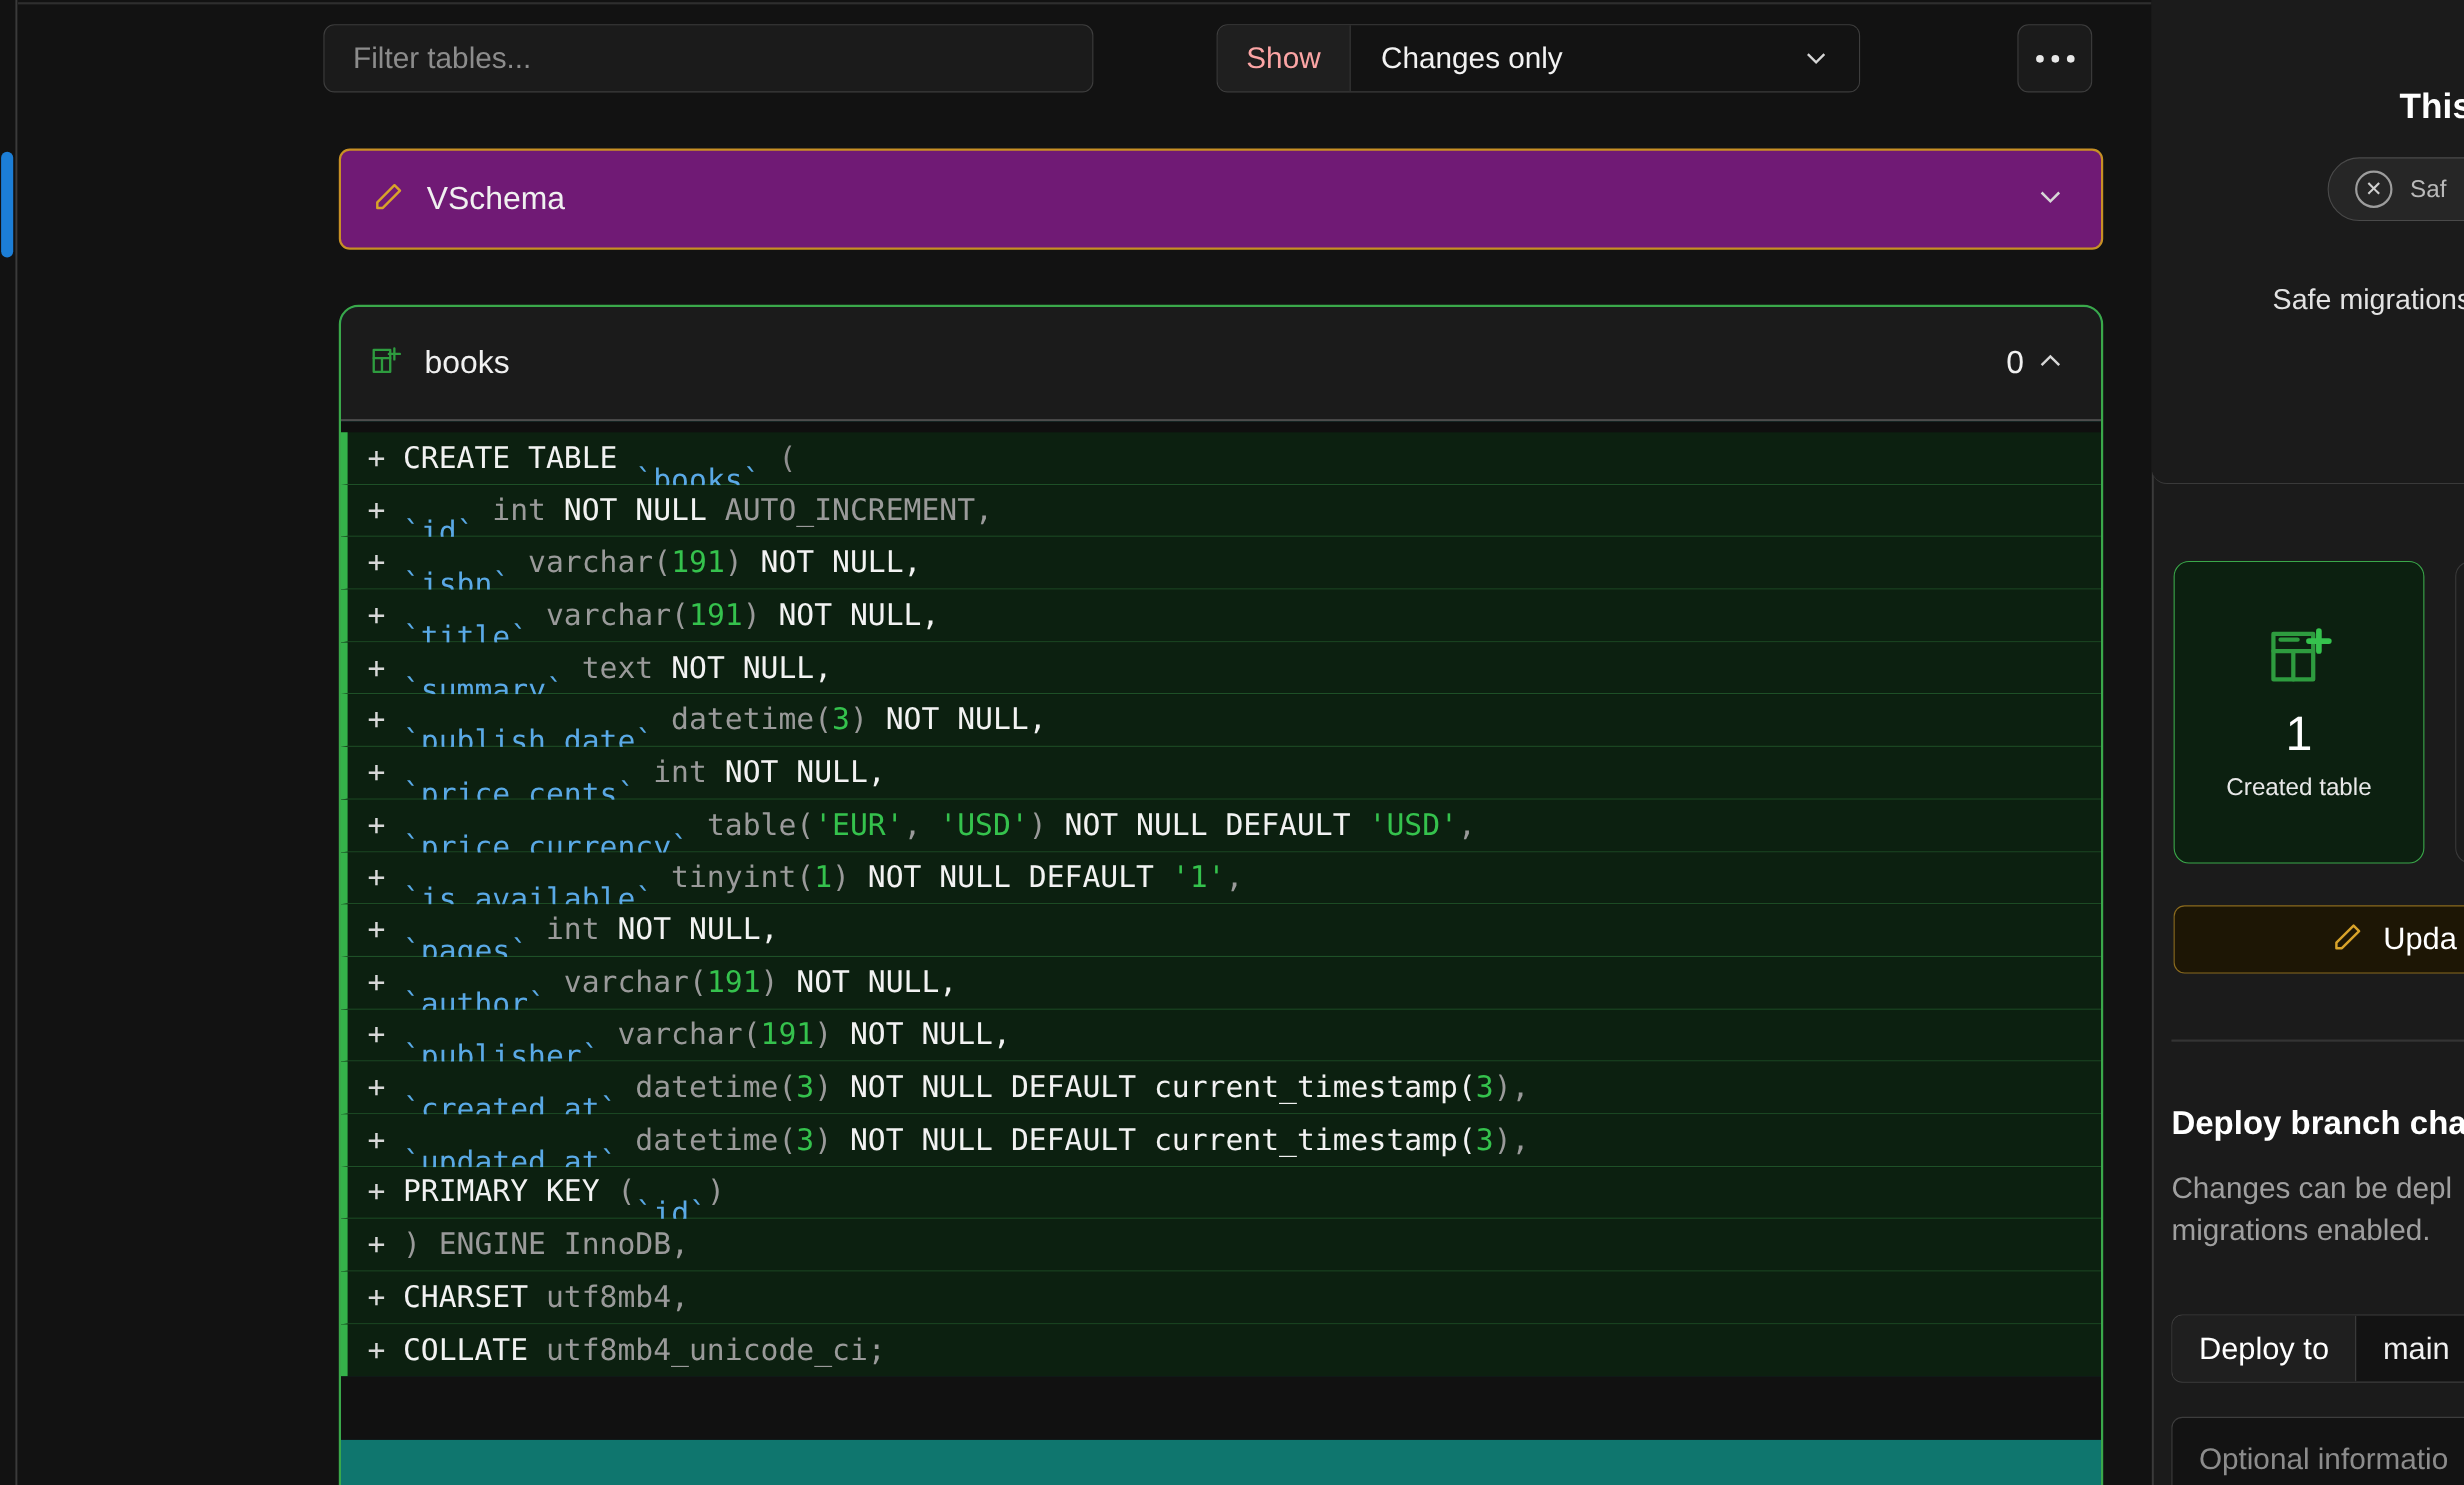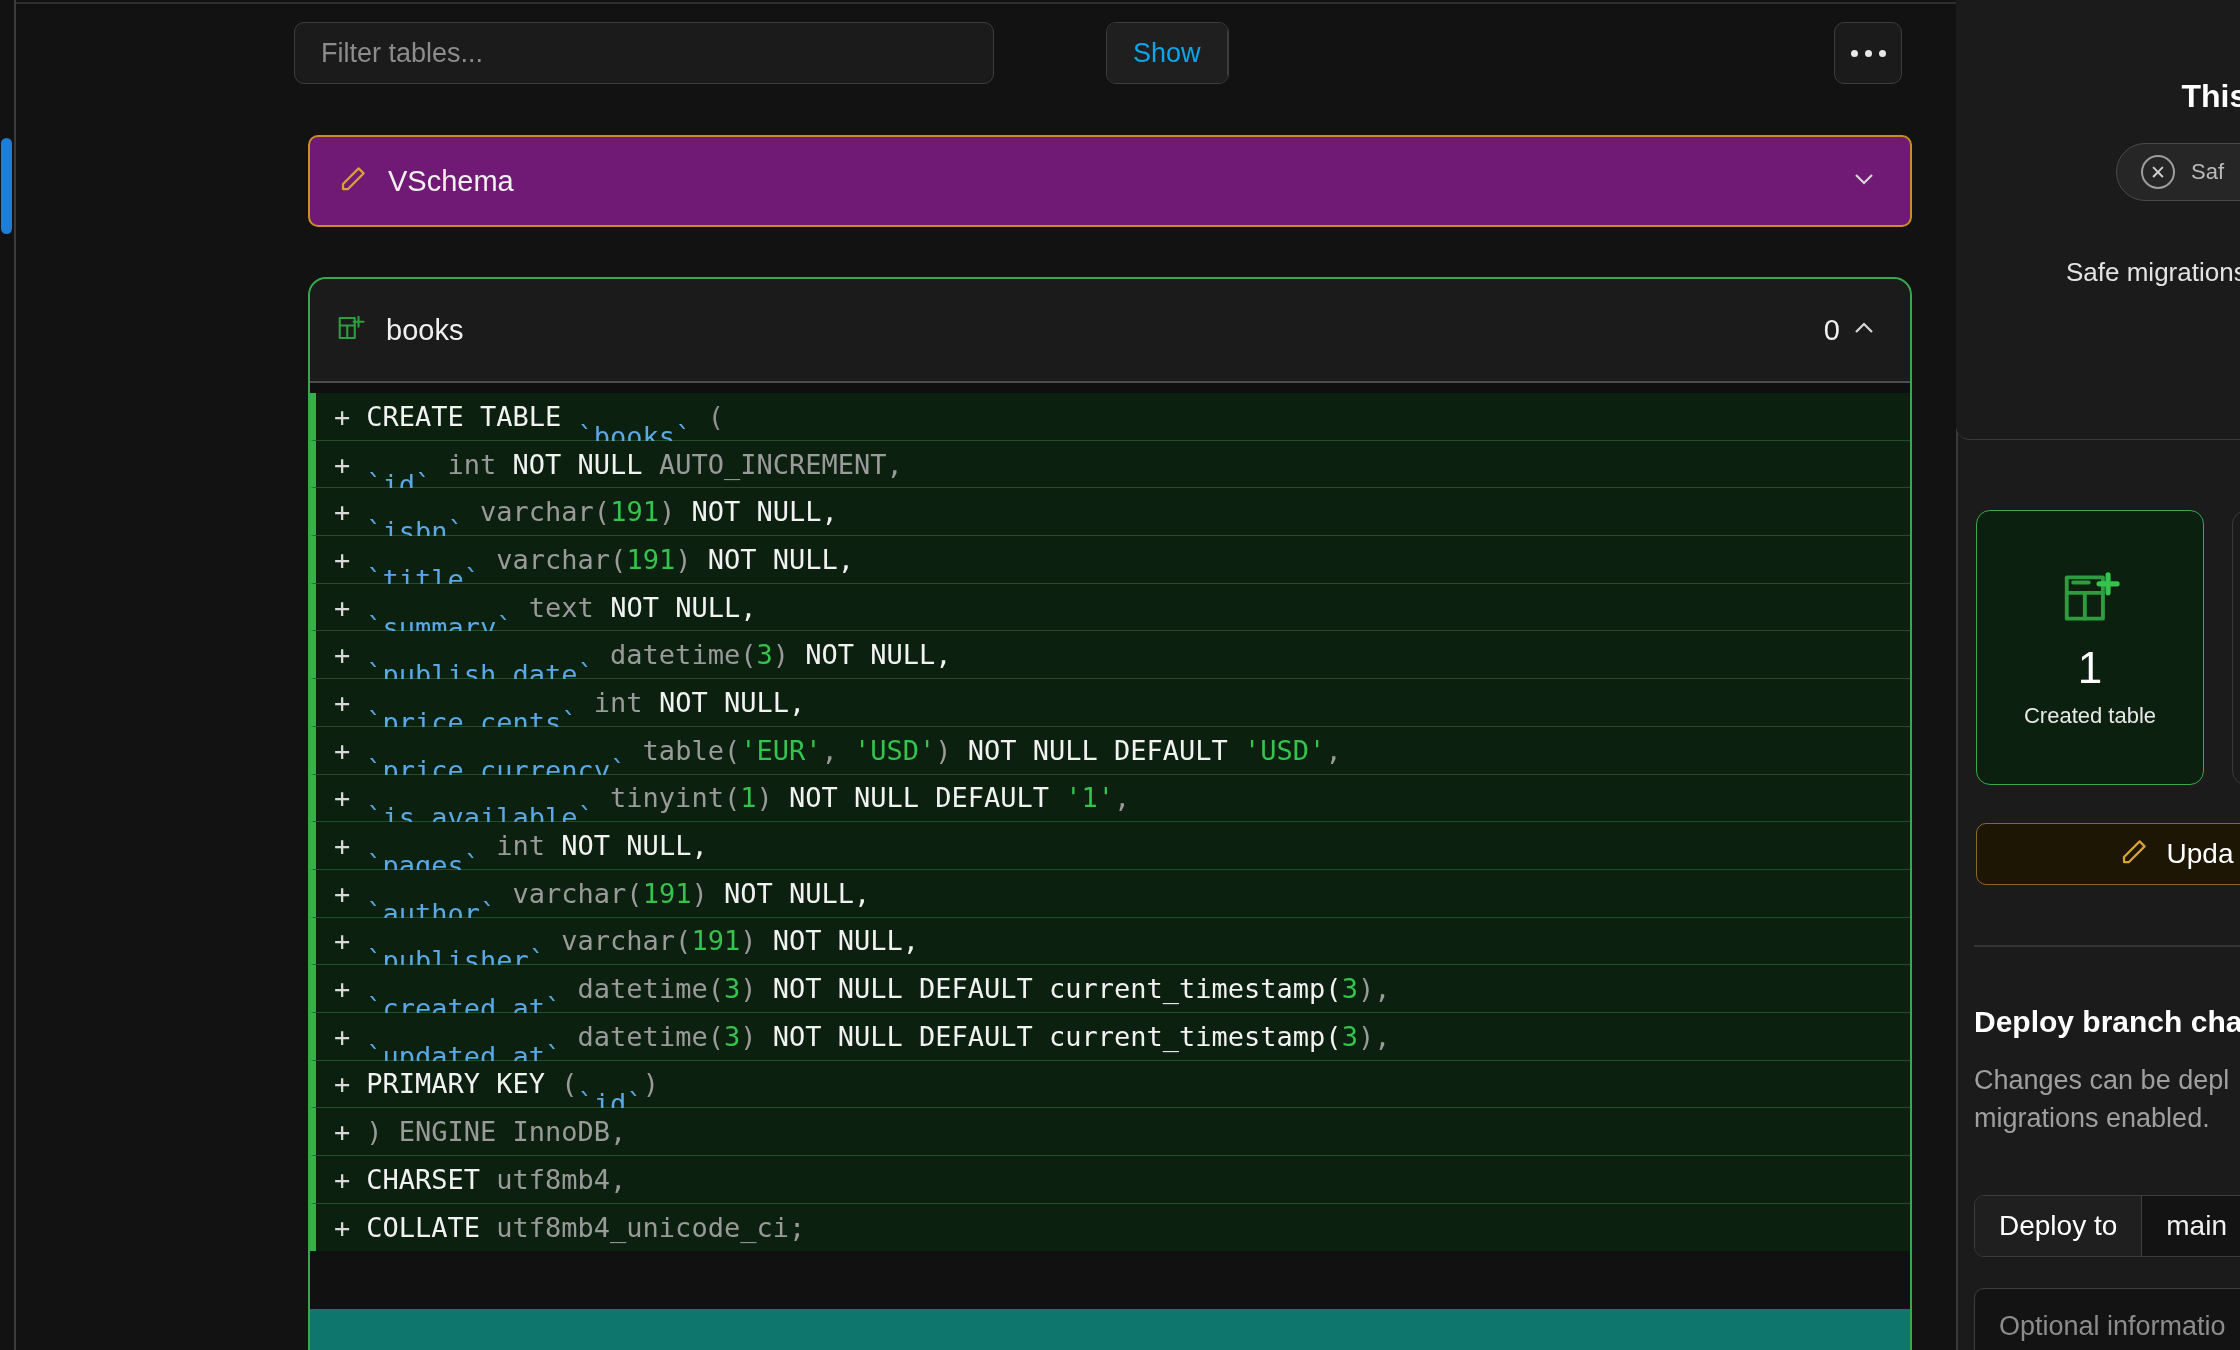--- a/index.html
+++ b/index.html
@@ -48,21 +48,21 @@
   .filter-input::placeholder { color: #8c8c8c; opacity: 1; }
 
   .show-group {
     position: absolute; left: 1090px; top: 0; height: 62px;
     display: flex; align-items: stretch;
     border: 1px solid #3d3d3d; border-radius: 10px; overflow: hidden;
     background: #1b1b1b;
   }
   .show-label {
     display: flex; align-items: center; padding: 0 26px;
-    background: #1f1f1f; color: #0ea5e9; font-size: 27px;
+    background: #1f1f1f; color: #fca5a5; font-size: 27px;
     border-right: 1px solid #3d3d3d; font-weight: 400;
   }
   .show-select {
     display: flex; align-items: center; justify-content: space-between;
     width: 462px; padding: 0 24px 0 28px;
     background: #131313; color: #f2f2f2; font-size: 27px;
   }
   .chev { display: inline-block; }
   .chev svg { display: block; }
 
@@ -226,20 +226,28 @@
   <div class="rail-divider"></div>
 
   <div class="main">
     <div class="top-hairline"></div>
 
     <div class="toolbar">
       <input class="filter-input" type="text" placeholder="Filter tables..." style="">
 
       <div class="show-group">
         <div class="show-label">Show</div>
+        <div class="show-select">
+          <span>Changes only</span>
+          <span class="chev">
+            <svg width="30" height="30" viewBox="0 0 24 24" fill="none" stroke="#d6d6d6" stroke-width="1.7">
+              <path d="M6 9l6 6 6-6"></path>
+            </svg>
+          </span>
+        </div>
       </div>
 
       <div class="more-btn">
         <span class="dot"></span>
         <span class="dot"></span>
         <span class="dot"></span>
       </div>
     </div>
 
     <div class="vschema">

